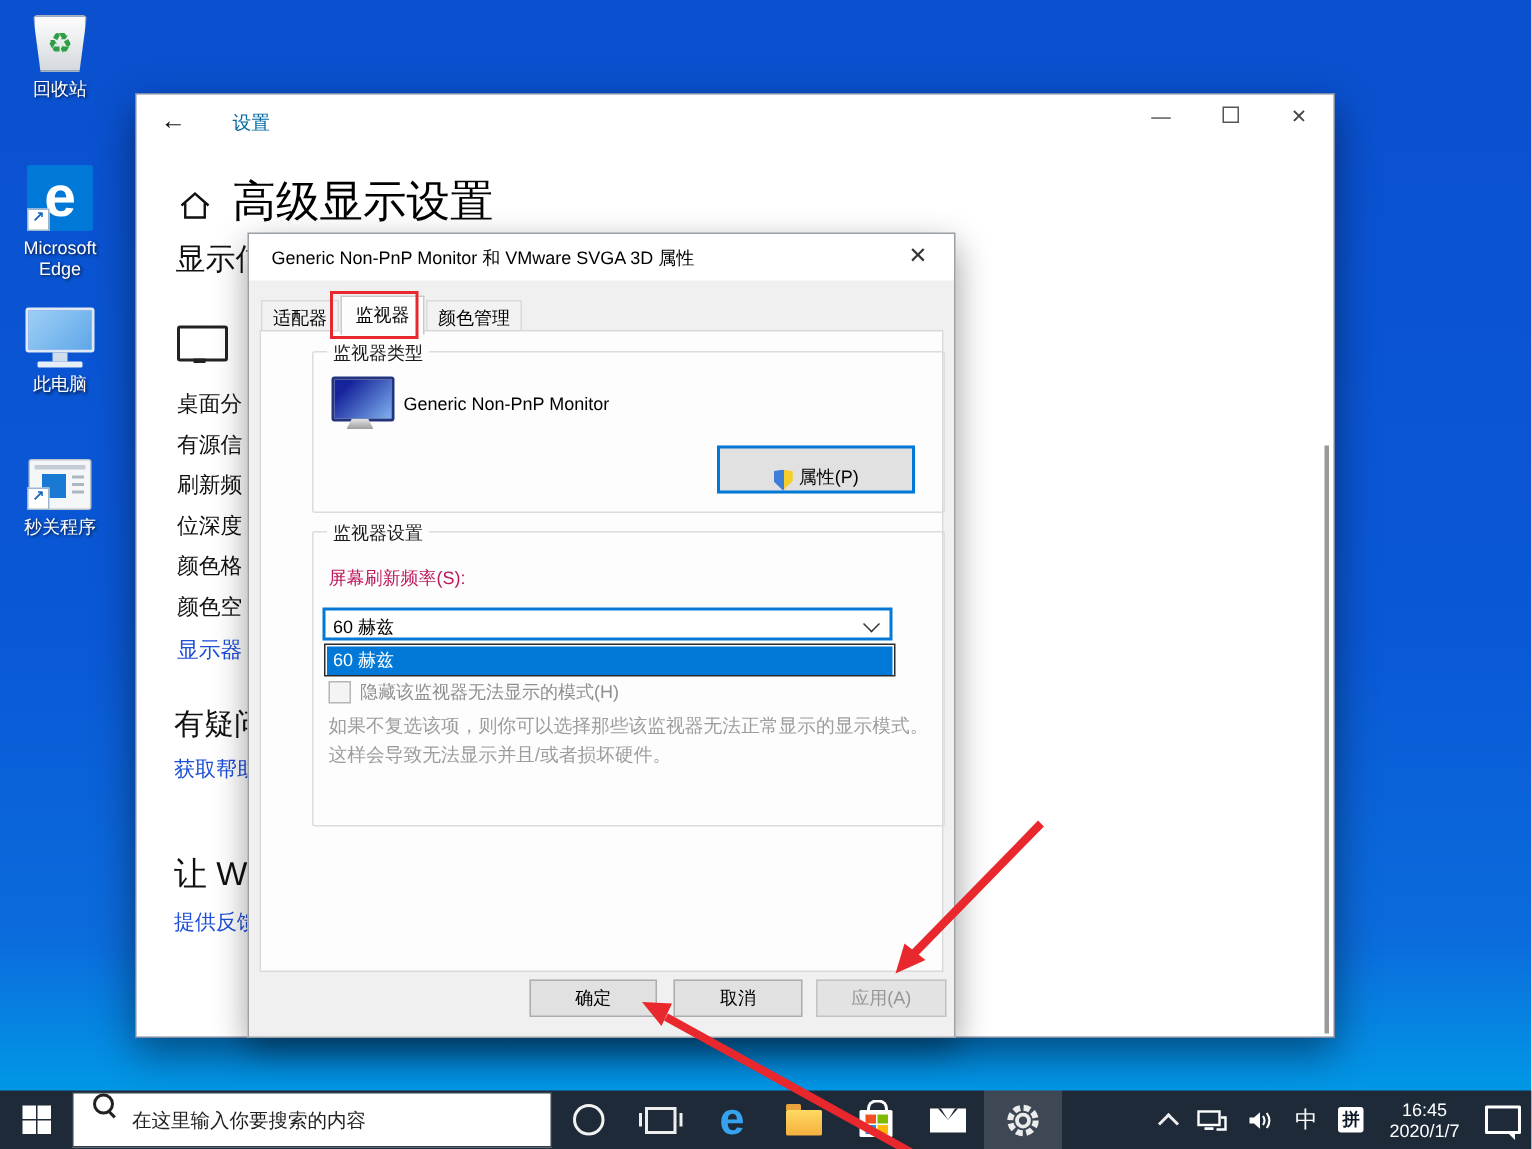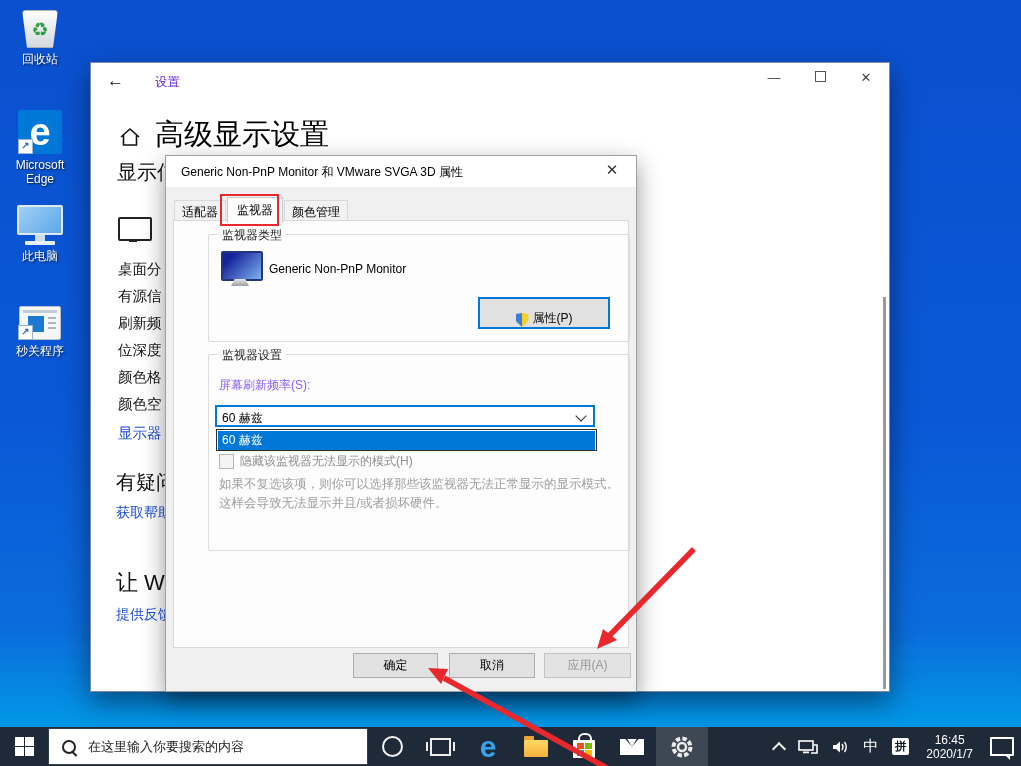--- a/index.html
+++ b/index.html
@@ -36,21 +36,21 @@
   .win-ico .ln{position:absolute;right:4px;width:8px;height:2px;background:#aab6c2;}
   
   .reg-page{width:32px;height:40px;background:#fff;border:1px solid #b6bec7;border-radius:2px;margin:2px auto 0;position:relative;
     clip-path:polygon(0 0,72% 0,100% 22%,100% 100%,0 100%);}
   .cube{position:absolute;width:9px;height:9px;background:#1f7fd4;border:1px solid #0f5ba3;}
   
   #settings-win{left:90px;top:62px;width:798px;height:628px;background:#fff;
     box-shadow:0 10px 26px rgba(0,0,0,.45);border:1px solid #7e8aa0;}
   #settings-titlebar{height:38px;position:relative;}
   .back-glyph{position:absolute;left:16px;top:8px;font-size:17px;color:#111;}
-  #settings-title{position:absolute;left:64px;top:11px;font-size:12.5px;color:#6d28d9;}
+  #settings-title{position:absolute;left:64px;top:11px;font-size:12.5px;color:#0369a1;}
   .winctl{position:absolute;top:0;width:46px;height:32px;text-align:center;line-height:30px;color:#444;font-size:13px;}
   .ctl-max i{display:inline-block;width:9px;height:9px;border:1px solid #555;}
   .home-svg{position:absolute;left:28px;top:64px;}
   #adv-heading{position:absolute;left:64px;top:52px;font-size:29px;font-weight:300;color:#000;}
   #sub-partial{position:absolute;left:26px;top:96px;font-size:20px;font-weight:300;color:#111;}
   .mon-glyph{position:absolute;left:27px;top:154px;width:30px;height:20px;border:2px solid #222;border-radius:2px;}
   .mon-glyph:after{content:"";position:absolute;left:9px;top:20px;width:8px;height:3px;background:#222;}
   .set-li{position:absolute;left:27px;font-size:14.5px;color:#111;white-space:nowrap;}
   .link{color:#1d4ed8;text-align:right;}
   #help-head{position:absolute;left:25px;top:406px;font-size:20px;font-weight:300;color:#111;}
@@ -74,21 +74,21 @@
   .gb-label{position:absolute;top:-8px;left:9px;background:#fdfdfd;padding:0 4px;font-size:12px;color:#1a1a1a;}
   #gb-type{left:18px;top:13px;width:420px;height:106px;}
   #gb-set{left:18px;top:133px;width:420px;height:195px;}
   .dlgmon{position:absolute;left:12px;top:16px;width:38px;height:26px;border:2px solid #23357e;border-radius:2px;
     background:linear-gradient(135deg,#16249b 20%,#7fb2ef 100%);}
   .dlgmon:after{content:"";position:absolute;left:8px;top:26px;width:18px;height:7px;
     background:linear-gradient(#e6e6e6,#9e9e9e);clip-path:polygon(20% 0,80% 0,100% 100%,0 100%);}
   #mon-name{position:absolute;left:60px;top:27px;font-size:12px;color:#000;}
   #prop-btn{position:absolute;left:269px;top:62px;width:128px;height:28px;background:#e1e1e1;
     border:2px solid #0078d7;font-size:12px;color:#000;display:flex;align-items:flex-end;justify-content:center;gap:4px;}
-  #refresh-label{position:absolute;left:10px;top:22px;font-size:12px;color:#8b5cf6;}
+  #refresh-label{position:absolute;left:10px;top:22px;font-size:12px;color:#be185d;}
   #combo{position:absolute;left:6px;top:50px;width:380px;height:22px;background:#fff;
     border:2px solid #0078d7;box-sizing:border-box;font-size:12px;color:#000;}
   #combo .val{position:absolute;left:5px;top:3px;}
   .chev{position:absolute;right:8px;top:5px;width:7px;height:7px;border-right:1.5px solid #333;
     border-bottom:1.5px solid #333;transform:rotate(45deg);}
   #combo-list{position:absolute;left:7px;top:74px;width:379px;height:20px;background:#fff;border:1px solid #2b2b2b;}
   #combo-item{height:18px;margin:1px;background:#0078d7;color:#fff;font-size:12px;padding:1px 0 0 4px;}
   #hide-row{position:absolute;left:10px;top:98px;display:flex;align-items:center;gap:6px;}
   #hide-box{width:13px;height:13px;border:1px solid #b6b6b6;background:#f4f4f4;}
   #hide-label{font-size:12px;color:#8f8f8f;}
@@ -103,21 +103,21 @@
     clip-path:polygon(0 8%,50% 0,100% 8%,100% 55%,50% 100%,0 55%);}
   
   #anno{left:0;top:0;pointer-events:none;z-index:60;}
   #tab-red-box{position:absolute;left:220px;top:194px;width:55px;height:28px;border:2px solid #e8282d;z-index:61;}
   
   #taskbar{left:0;top:727px;width:1021px;height:39px;background:#1e2a38;display:flex;align-items:center;z-index:50;}
   .tb-btn{width:48px;height:39px;display:flex;align-items:center;justify-content:center;flex:none;}
   #start-logo{display:grid;grid-template-columns:9px 9px;grid-template-rows:9px 9px;gap:1px;}
   #start-logo i{background:#fff;}
   #tb-search{width:320px;height:37px;background:#fff;border:1px solid #33414e;flex:none;
-    display:flex;align-items:center;gap:10px;padding-left:13px;box-sizing:border-box;}
+    display:flex;gap:10px;padding-left:13px;box-sizing:border-box;}
   .mag{width:10px;height:10px;border:2px solid #222;border-radius:50%;position:relative;flex:none;}
   .mag:after{content:"";position:absolute;left:9px;top:9px;width:6px;height:2px;background:#222;transform:rotate(45deg);transform-origin:0 0;}
   #tb-search input{border:none;outline:none;font-size:13px;color:#111;width:260px;background:transparent;
     font-family:"Liberation Sans","DejaVu Sans",sans-serif;}
   #tb-search input::placeholder{color:#222;opacity:1;}
   .ring{width:17px;height:17px;border:2px solid #f2f2f2;border-radius:50%;}
   .taskview{width:17px;height:14px;border:2px solid #eee;position:relative;}
   .taskview:before{content:"";position:absolute;left:-6px;top:2px;width:2px;height:9px;background:#eee;}
   .taskview:after{content:"";position:absolute;right:-6px;top:2px;width:2px;height:9px;background:#eee;}
   .edge-e{color:#35a3ee;font-size:30px;font-weight:bold;line-height:30px;}

